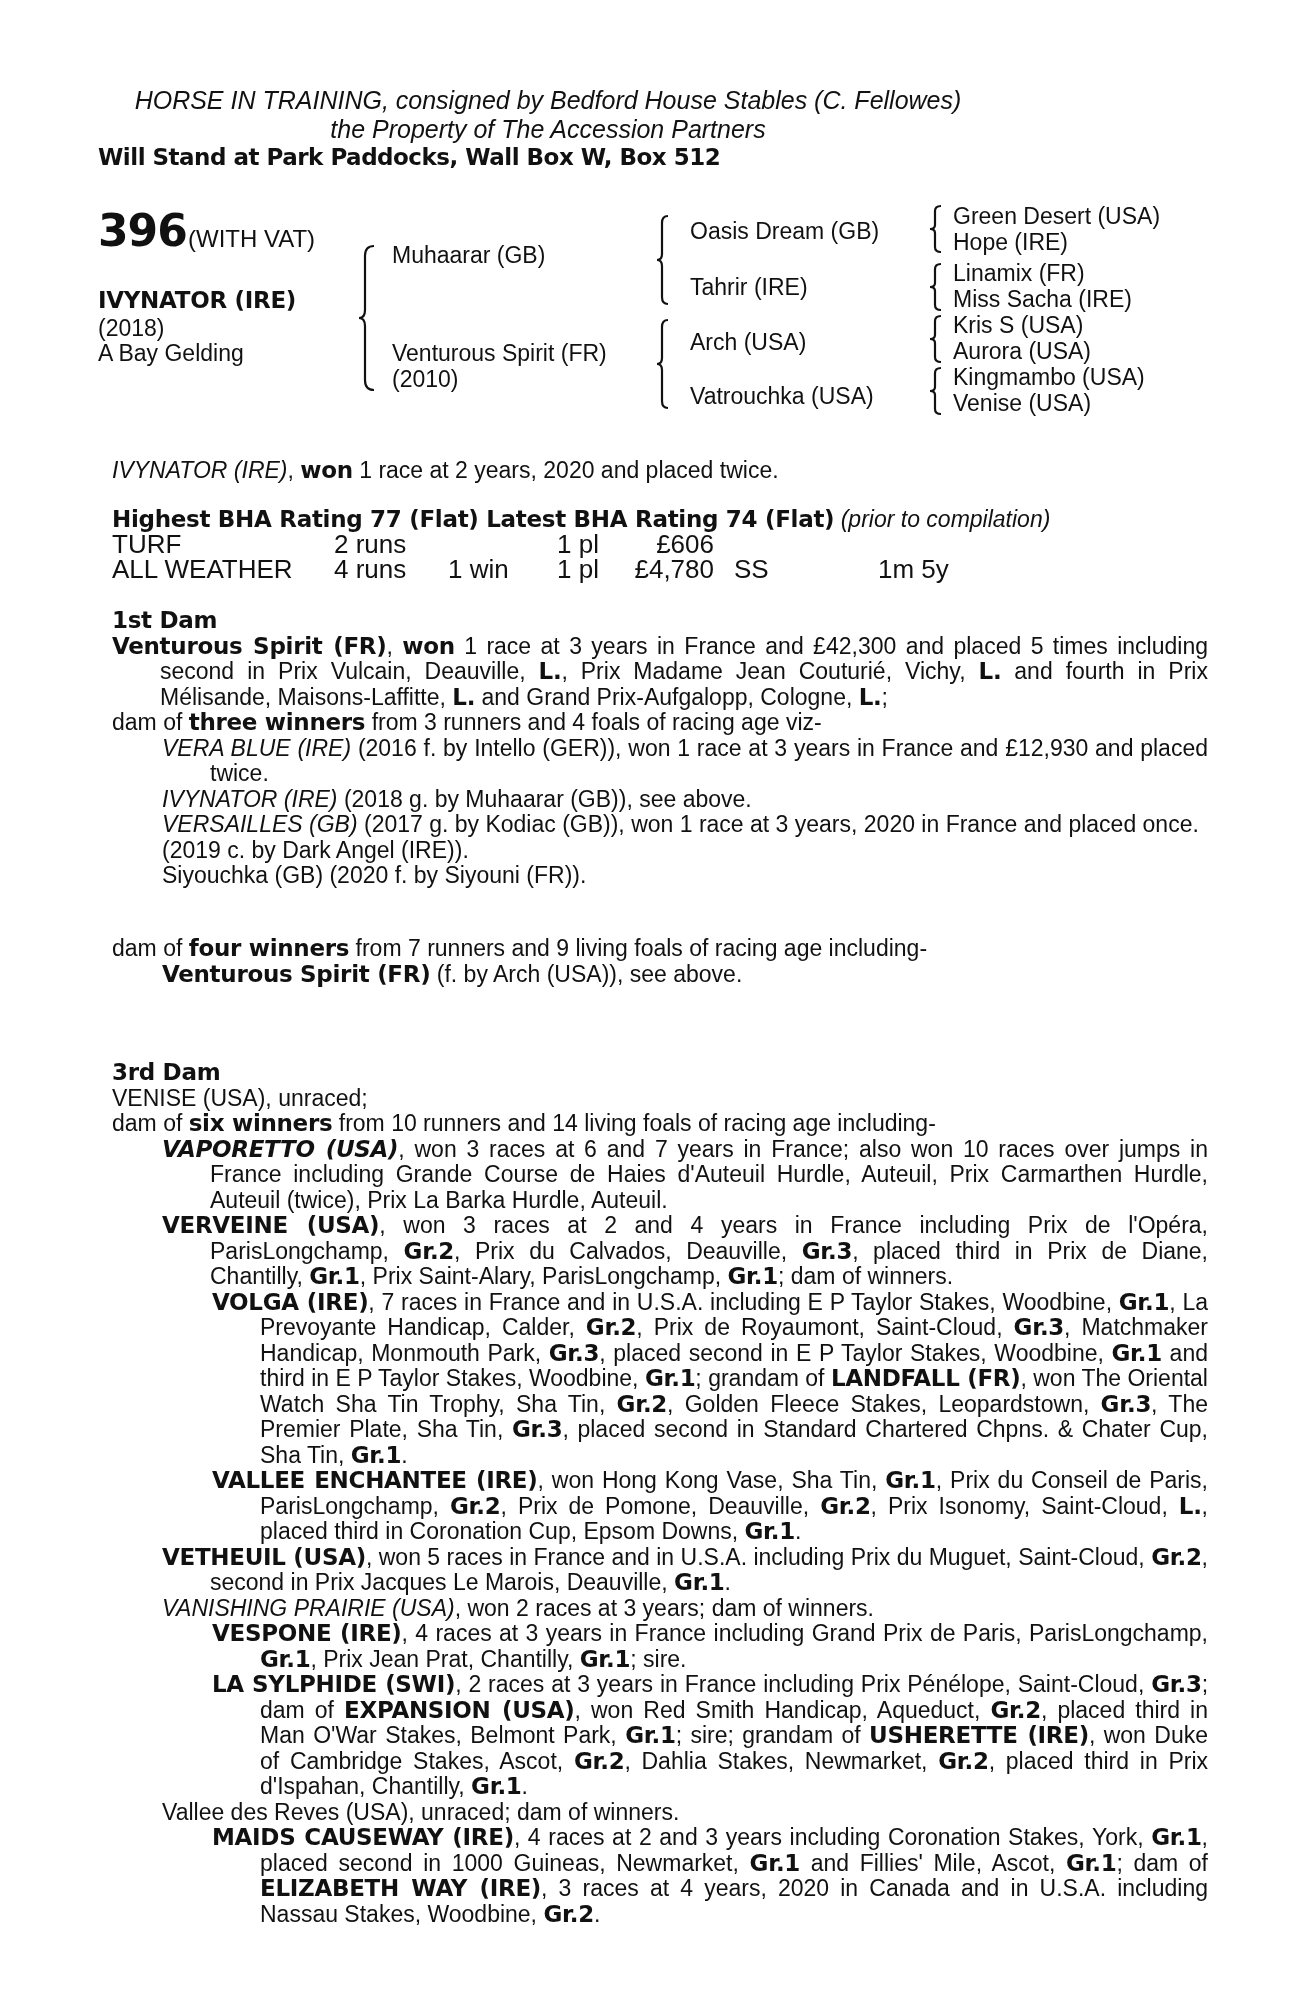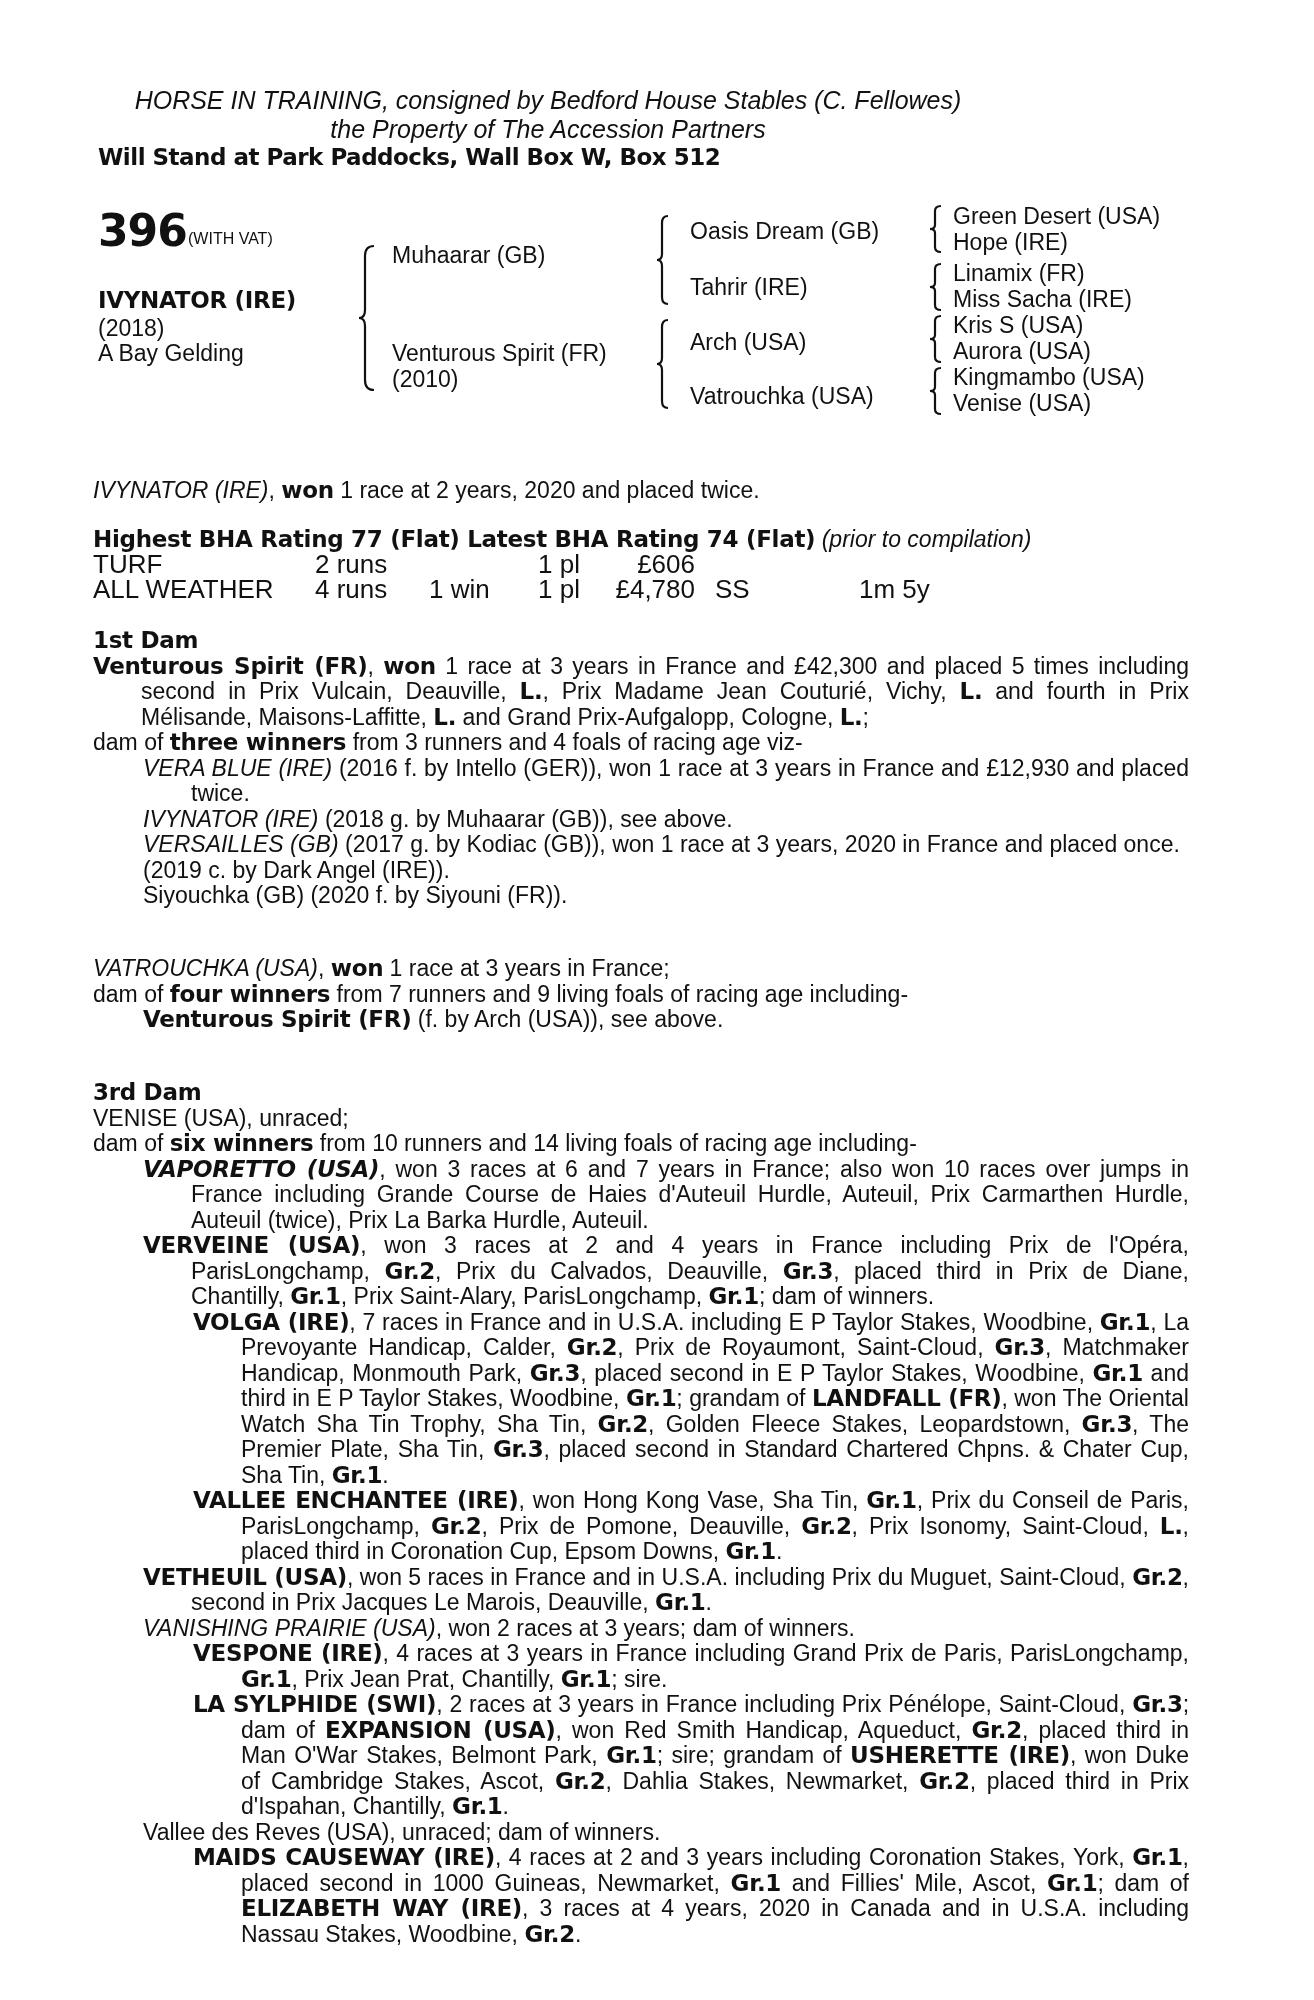--- a/index.html
+++ b/index.html
@@ -11,29 +11,29 @@
   b, .b { font-family: "DejaVu Sans", sans-serif; font-weight: bold; letter-spacing: -0.3px; }
   i, .i { font-style: italic; }
   .hdr { position: absolute; left: 0; width: 1096px; text-align: center; font-style: italic; font-size: 25px; line-height: 28px; }
   #h1 { top: 86px; }
   #h2 { top: 115px; }
   #h3 { position: absolute; top: 145px; left: 98px; font-size: 23px; font-family: "DejaVu Sans", sans-serif; font-weight: bold; letter-spacing: -0.5px; }
 
   
   .ped { position: absolute; white-space: nowrap; font-size: 23px; line-height: 26px; }
   #lot { position: absolute; left: 98px; top: 206px; font-family: "DejaVu Sans", sans-serif; font-weight: bold; font-size: 44px; line-height: 50px; letter-spacing: -1px; }
-  #vat { position: absolute; left: 188px; top: 226px; font-size: 16px; }
+  #vat { position: absolute; left: 188px; top: 226px; font-size: 24px; }
   #hname { position: absolute; left: 98px; top: 288px; font-family: "DejaVu Sans", sans-serif; font-weight: bold; font-size: 23px; letter-spacing: -0.3px; }
   #hyear { position: absolute; left: 98px; top: 316px; }
   #hdesc { position: absolute; left: 98px; top: 341px; }
   .brace { position: absolute; }
   .brace path { fill: none; stroke: #111; stroke-width: 2.2; }
 
   
-  .blk { position: absolute; left: 93px; width: 1096px; margin-top: 20px; }
+  .blk { position: absolute; left: 112px; width: 1096px; }
   .p { text-align: justify; text-align-last: left; }
   .lvl0 { padding-left: 48px; text-indent: -48px; }
   .lvl1b { padding-left: 98px; text-indent: -48px; }
   .lvl2 { padding-left: 148px; text-indent: -48px; }
   .sec { font-family: "DejaVu Sans", sans-serif; font-weight: bold; letter-spacing: -0.3px; }
 
   table.rec { border-collapse: collapse; font-size: 26px; line-height: 25px; }
   table.rec td { padding: 0; white-space: nowrap; }
 </style>
 </head>
@@ -128,21 +128,20 @@
   <div class="p lvl0"><b>Venturous Spirit (FR)</b>, <b>won</b><span> 1 race at 3 years in France and £42,300 and placed 5 times including second in Prix Vulcain, Deauville, </span><b>L.</b><span>, Prix Madame Jean Couturié, Vichy, </span><b>L.</b><span> and fourth in Prix Mélisande, Maisons-Laffitte, </span><b>L.</b><span> and Grand Prix-Aufgalopp, Cologne, </span><b>L.</b><span>;</span></div>
   <div class="p"><span>dam of </span><b>three winners</b><span> from 3 runners and 4 foals of racing age viz-</span></div>
   <div class="p lvl1b"><span class="i">VERA BLUE (IRE)</span><span> (2016 f. by Intello (GER)), won 1 race at 3 years in France and £12,930 and placed twice.</span></div>
   <div class="p lvl1b"><span class="i">IVYNATOR (IRE)</span><span> (2018 g. by Muhaarar (GB)), see above.</span></div>
   <div class="p lvl1b"><span class="i">VERSAILLES (GB)</span><span> (2017 g. by Kodiac (GB)), won 1 race at 3 years, 2020 in France and placed once.</span></div>
   <div class="p lvl1b"><span>(2019 c. by Dark Angel (IRE)).</span></div>
   <div class="p lvl1b"><span>Siyouchka (GB) (2020 f. by Siyouni (FR)).</span></div>
 </div>
 
 <div class="blk" style="top:936px">
-  <div class="p"><span class="i">VATROUCHKA (USA)</span>, <b>won</b><span> 1 race at 3 years in France;</span></div>
   <div class="p"><span>dam of </span><b>four winners</b><span> from 7 runners and 9 living foals of racing age including-</span></div>
   <div class="p lvl1b"><b>Venturous Spirit (FR)</b><span> (f. by Arch (USA)), see above.</span></div>
 </div>
 
 <div class="blk" style="top:1060px">
   <div class="sec">3rd Dam</div>
   <div class="p">VENISE (USA), unraced;</div>
   <div class="p"><span>dam of </span><b>six winners</b><span> from 10 runners and 14 living foals of racing age including-</span></div>
 
   <div class="p lvl1b"><b class="i">VAPORETTO (USA)</b><span>, won 3 races at 6 and 7 years in France; also won 10 races over jumps in France including Grande Course de Haies d'Auteuil Hurdle, Auteuil, Prix Carmarthen Hurdle, Auteuil (twice), Prix La Barka Hurdle, Auteuil.</span></div>

